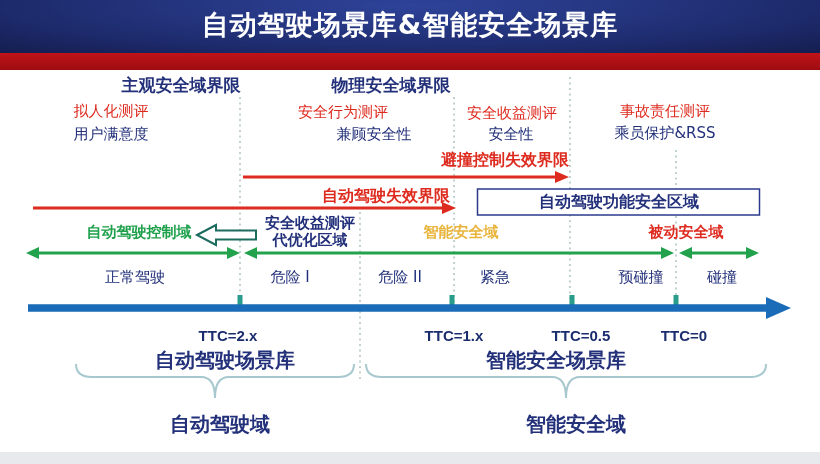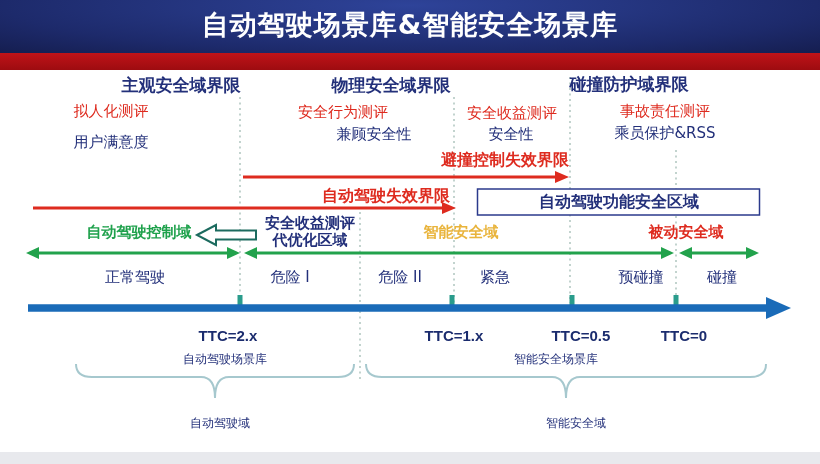--- a/index.html
+++ b/index.html
@@ -36,21 +36,21 @@
   .red   { color:#de2b1f; }
   .green { color:#1fa14c; }
   .gold  { color:#e9b43c; }
   .hdr   { font-size:17px; font-weight:bold; }
   .sub   { font-size:15px; }
   .bnd   { font-size:16px; font-weight:bold; }
   .zone  { font-size:15px; font-weight:bold; }
   .axis-seg { font-size:15px; }
   .ttc   { font-size:15px; font-weight:bold; color:#1b2c6e;
            font-family:"Liberation Sans", sans-serif; }
-  .brace-lbl { font-size:12px; font-weight:400;text-align:right; }
+  .brace-lbl { font-size:20px; font-weight:700;text-align:right; }
   .two-line { text-align:center; }
 </style>
 </head>
 <body>
 
 <div id="slide">
 
   <div id="header">
     <div class="title">自动驾驶场景库&amp;智能安全场景库</div>
   </div>
@@ -100,30 +100,29 @@
     <polygon points="766,297 791,308 766,319" fill="#1a6bb8"></polygon>
 
     <g stroke="#a6c8ce" stroke-width="2" fill="none">
       <path d="M76,364 Q76,377 92,377 L201,377 Q215,377 215,398 Q215,377 229,377 L338,377 Q354,377 354,364"></path>
       <path d="M366,364 Q366,377 382,377 L552,377 Q566,377 566,398 Q566,377 580,377 L750,377 Q766,377 766,364"></path>
     </g>
   </svg>
 
   <div class="lbl hdr navy" style="left:181px; top:86px;">主观安全域界限</div>
   <div class="lbl sub red" style="left:111px; top:112px;">拟人化测评</div>
-  <div class="lbl sub navy" style="left:111px; top:135px;margin-top:8px;">用户满意度</div>
+  <div class="lbl sub navy" style="left:111px; top:135px;">用户满意度</div>
 
   <div class="lbl sub red" style="left:343px; top:113px;">安全行为测评</div>
   <div class="lbl hdr navy" style="left:391px; top:86px;">物理安全域界限</div>
   <div class="lbl sub navy" style="left:342px; top:135px;margin-left:32px;">兼顾安全性</div>
 
   <div class="lbl sub red" style="left:512px; top:114px;">安全收益测评</div>
   <div class="lbl sub navy" style="left:511px; top:135px;">安全性</div>
 
-  <div class="lbl hdr navy" style="left:629px; top:85px;">碰撞防护域界限</div>
   <div class="lbl sub red" style="left:665px; top:112px;">事故责任测评</div>
   <div class="lbl sub navy" style="left:665px; top:134px;">乘员保护&amp;RSS</div>
 
   <div class="lbl bnd red" style="left:505px; top:160px;text-align:center;">避撞控制失效界限</div>
   <div class="lbl bnd red" style="left:386px; top:196px;">自动驾驶失效界限</div>
 
   <div class="lbl zone green" style="left:139px; top:233px;">自动驾驶控制域</div>
   <div class="lbl zone navy two-line" style="left:310px; top:232px;">
     <div>安全收益测评</div>
     <div>代优化区域</div>

